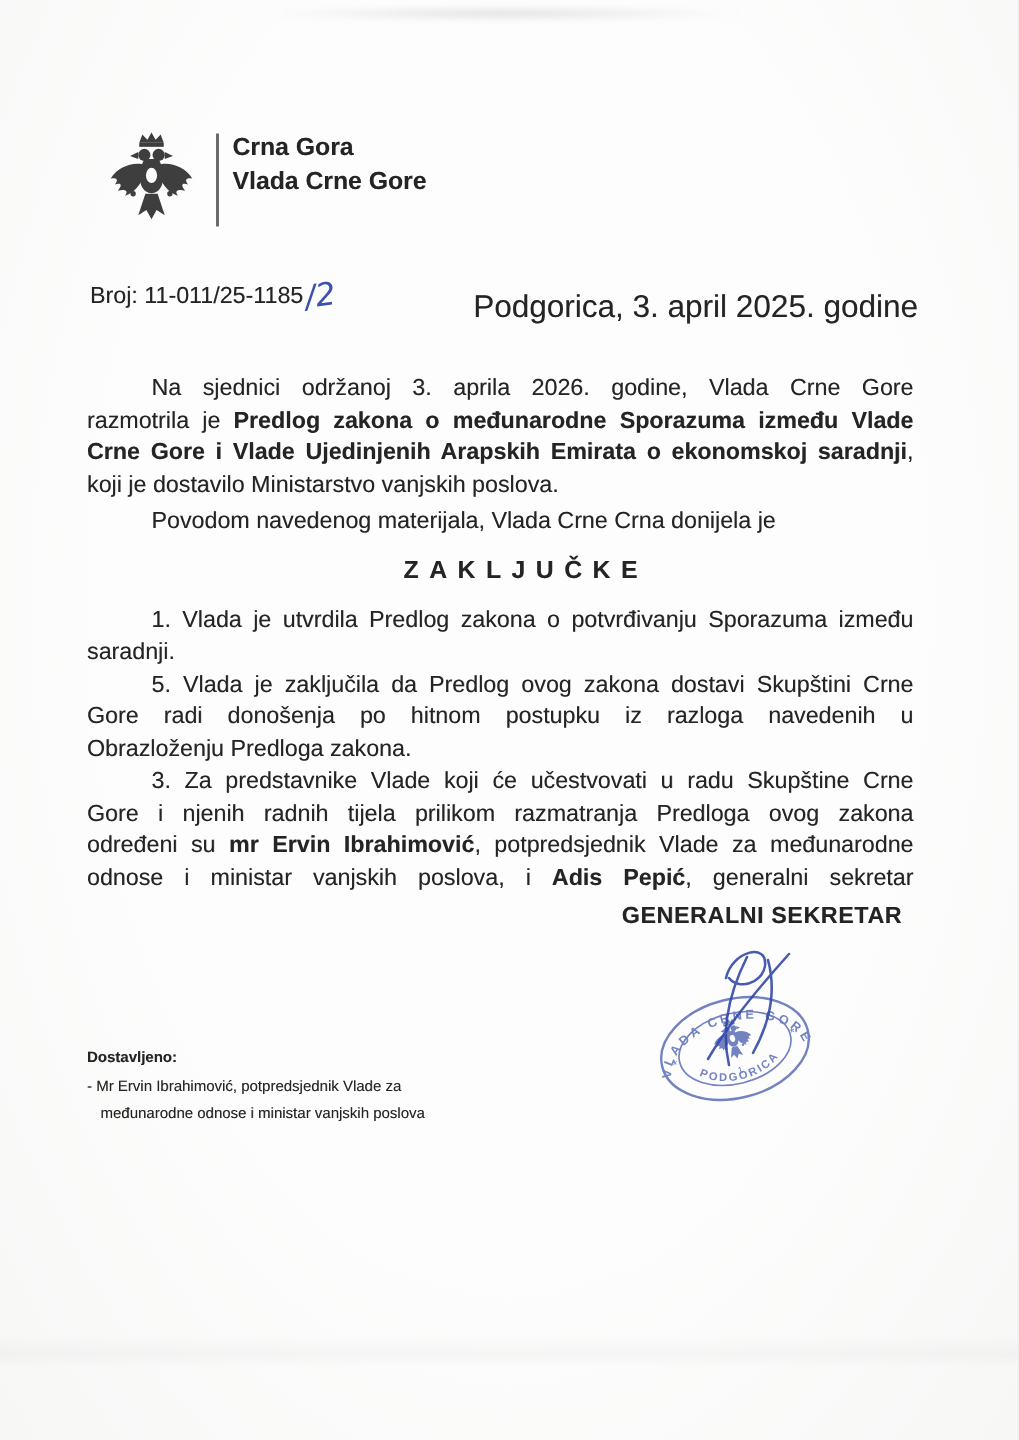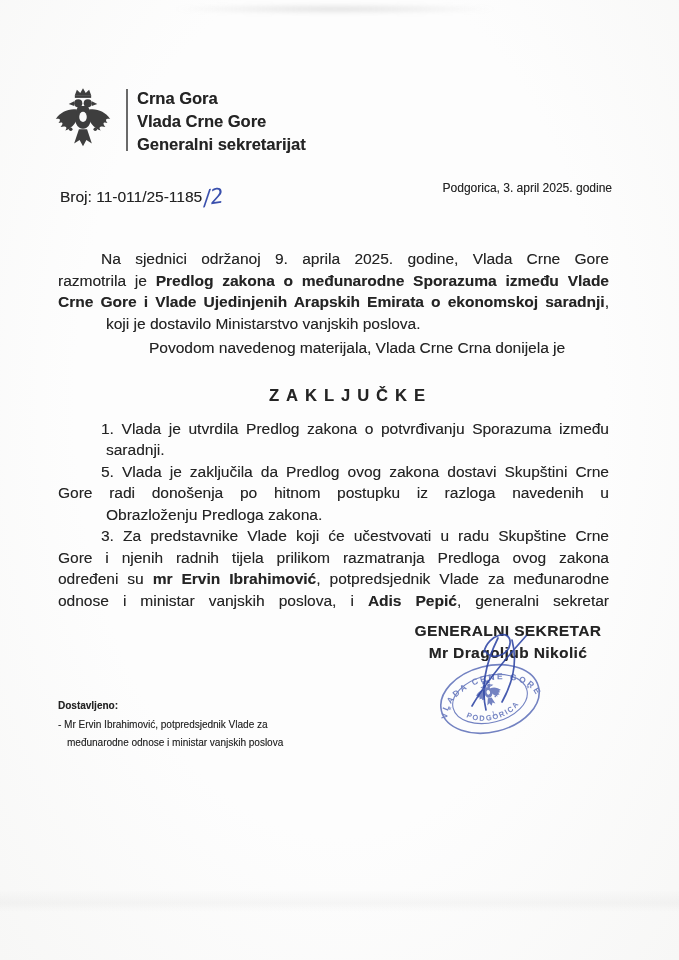--- a/index.html
+++ b/index.html
@@ -12,49 +12,49 @@
   .scan-smudge-top {
     position:absolute; top:4px; left:170px; width:330px; height:10px;
     background:radial-gradient(ellipse at center, rgba(150,150,150,0.28), rgba(150,150,150,0) 70%);
     filter:blur(2px);
   }
   .scan-band-bottom {
     position:absolute; bottom:48px; left:0; width:100%; height:22px;
     background:linear-gradient(to bottom, rgba(120,120,120,0) , rgba(120,120,120,0.05) 60%, rgba(120,120,120,0) );
   }
   
-  .letterhead { position:absolute; left:47px; top:87px; display:flex; align-items:flex-start; }
+  .letterhead { position:absolute; left:65px; top:87px; display:flex; align-items:flex-start; }
   .crest { width:72px; height:68px; filter:blur(0.3px); }
   .lh-divider { width:2px; height:62px; background:#6a6a6a; margin:2px 9px 0 7px; }
   .lh-text { font-weight:bold; font-size:16.5px; line-height:23px; padding-top:0px;
              text-shadow:0.2px 0.2px 0.4px rgba(20,20,20,0.4); }
   
   .ref-number { position:absolute; left:60px; top:186px; font-size:15.5px;
                 text-shadow:0.2px 0.2px 0.4px rgba(20,20,20,0.35); }
   .handwritten {
     display:inline-block; font-family:"DejaVu Sans", sans-serif; font-style:italic;
     font-size:21px; line-height:18px; color:#3a50ad; transform:rotate(-8deg) translateY(2px);
     margin-left:1px; text-shadow:none; font-weight:normal;
   }
-  .place-date { position:absolute; right:67px; top:181px; font-size:12px;
+  .place-date { position:absolute; right:67px; top:193px; font-size:21px;
                 text-shadow:0.2px 0.2px 0.4px rgba(20,20,20,0.35); }
   
   .body { position:absolute; left:58px; top:248px; width:551px; font-size:15.5px;
           text-shadow:0.2px 0.2px 0.4px rgba(20,20,20,0.35); }
   .line { line-height:21.5px; height:21.5px; text-align:justify; text-align-last:justify;
           white-space:nowrap; }
-  .line.last { text-align-last:left;margin-left:48px; }
+  .line.last { text-align-last:left; }
   .line.indent { padding-left:43px; }
   .b { font-weight:bold; }
   .heading { font-weight:bold; font-size:16.5px; line-height:24px; letter-spacing:7px;
-             text-align:center; padding-left:34px; margin-top:24px; margin-bottom:11px;
+             text-align:center; padding-left:34px; margin-top:9px; margin-bottom:11px;
              text-align-last:center; white-space:nowrap; }
   .para2 { margin-top:3px; }
   
-  .sig-block { position:absolute; left:392px; top:620px; width:232px; text-align:center;
+  .sig-block { position:absolute; left:392px; top:600px; width:232px; text-align:center;
                font-weight:bold; font-size:15.5px; line-height:22px; letter-spacing:0.4px;
                text-shadow:0.2px 0.2px 0.4px rgba(20,20,20,0.4); }
   
   .stamp-svg { position:absolute; left:425px; top:652px; opacity:0.82; }
   .signature-svg { position:absolute; left:428px; top:616px; }
   
   .distribution { position:absolute; left:58px; top:697px; font-size:10px; line-height:18.5px;
                   text-shadow:0.2px 0.2px 0.4px rgba(20,20,20,0.35); }
   .distribution .label { font-weight:bold; }
   .distribution .cont { padding-left:9px; }
@@ -83,29 +83,28 @@
         <circle cx="32" cy="62" r="2.6"></circle>
         <circle cx="68" cy="62" r="2.6"></circle>
         <ellipse cx="50" cy="44" rx="5.5" ry="7.5" fill="#fbfbfb"></ellipse>
       </symbol>
       <use href="#mne-crest" width="100" height="100" fill="#3e3e3e"></use>
     </svg>
     <div class="lh-divider"></div>
     <div class="lh-text">
       <div>Crna Gora</div>
       <div>Vlada Crne Gore</div>
-      <div>Generalni sekretarijat</div>
     </div>
   </div>
 
   <div class="ref-number"><span>Broj: 11-011/25-1185</span><span class="handwritten">/2</span></div>
   <div class="place-date">Podgorica, 3. april 2025. godine</div>
 
   <div class="body">
-    <div class="line indent">Na sjednici održanoj 9. aprila 2025. godine, Vlada Crne Gore</div>
+    <div class="line indent">Na sjednici održanoj 3. aprila 2026. godine, Vlada Crne Gore</div>
     <div class="line"><span>razmotrila je </span><span class="b">Predlog zakona o međunarodne Sporazuma između Vlade</span></div>
     <div class="line"><span class="b">Crne Gore i Vlade Ujedinjenih Arapskih Emirata o ekonomskoj saradnji</span><span>,</span></div>
     <div class="line last">koji je dostavilo Ministarstvo vanjskih poslova.</div>
     <div class="line last indent para2">Povodom navedenog materijala, Vlada Crne Crna donijela je</div>
 
     <div class="heading">ZAKLJUČKE</div>
 
     <div class="line indent">1. Vlada je utvrdila Predlog zakona o potvrđivanju Sporazuma između</div>
     <div class="line last">saradnji.</div>
 
@@ -114,21 +113,20 @@
     <div class="line last">Obrazloženju Predloga zakona.</div>
 
     <div class="line indent">3. Za predstavnike Vlade koji će učestvovati u radu Skupštine Crne</div>
     <div class="line">Gore i njenih radnih tijela prilikom razmatranja Predloga ovog zakona</div>
     <div class="line"><span>određeni su </span><span class="b">mr Ervin Ibrahimović</span><span>, potpredsjednik Vlade za međunarodne</span></div>
     <div class="line"><span>odnose i ministar vanjskih poslova, i </span><span class="b">Adis Pepić</span><span>, generalni sekretar</span></div>
   </div>
 
   <div class="sig-block">
     <div>GENERALNI SEKRETAR</div>
-    <div>Mr Dragoljub Nikolić</div>
   </div>
 
   <svg class="stamp-svg" width="130" height="96" viewBox="0 0 130 96" aria-hidden="true">
     <g transform="rotate(-14 65 47)" fill="none" stroke="#5568b5">
       <ellipse cx="65" cy="47" rx="50" ry="33" stroke-width="1.6"></ellipse>
       <ellipse cx="65" cy="47" rx="38" ry="23.5" stroke-width="1.1"></ellipse>
       <path id="stamp-arc-top" d="M 19 58 A 44 28 0 1 1 111 58" stroke="none"></path>
       <path id="stamp-arc-bottom" d="M 33 52 A 33 21 0 0 0 97 52" stroke="none"></path>
       <text font-family="Liberation Sans, sans-serif" font-size="8.5" font-weight="bold" fill="#5568b5" stroke="none" letter-spacing="2.2">
         <textPath href="#stamp-arc-top" startOffset="50%" text-anchor="middle">VLADA CRNE GORE</textPath>

